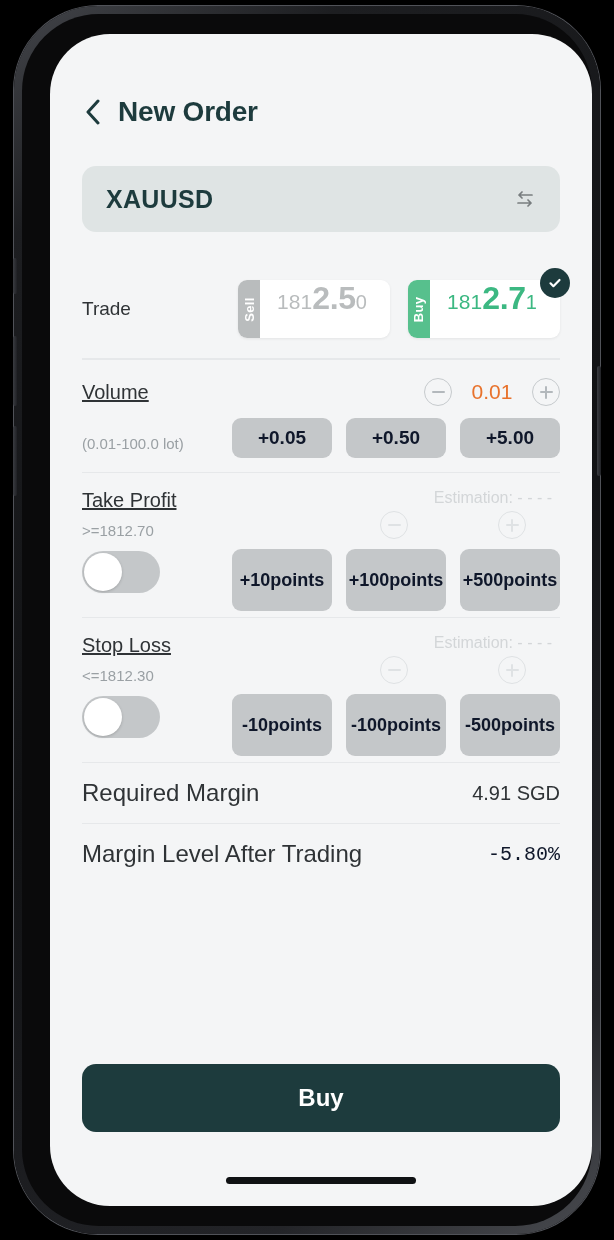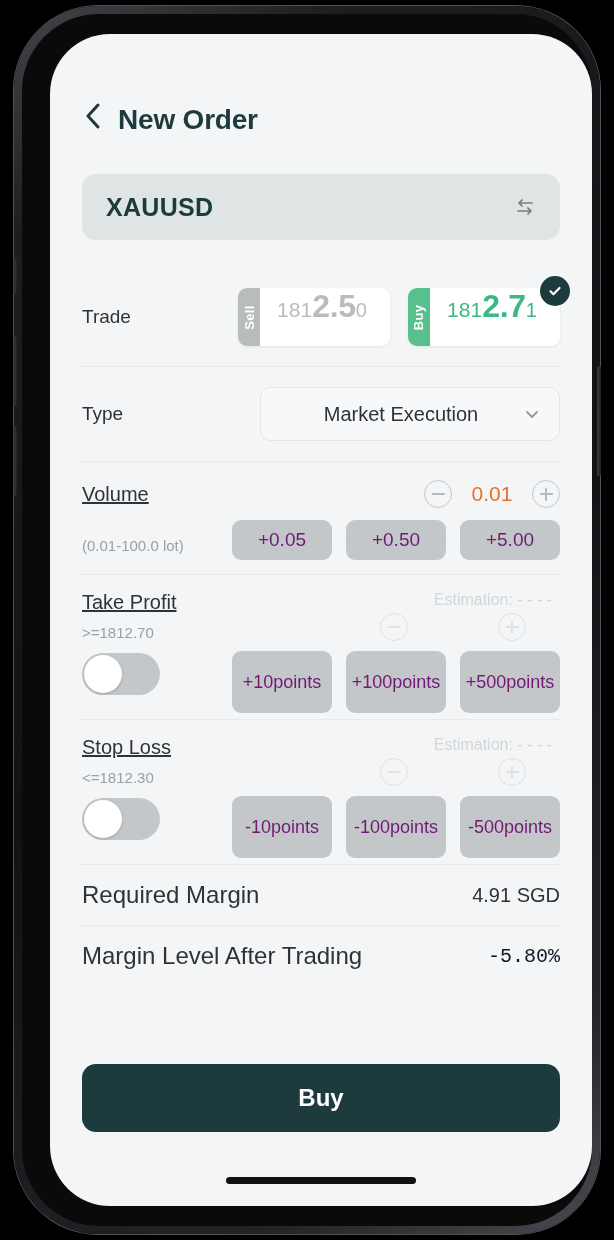--- a/index.html
+++ b/index.html
@@ -78,21 +78,20 @@
     align-items: center;
     justify-content: center;
     cursor: pointer;
   }
   .back-icon svg { display: block; }
   .page-title {
     font-size: 28px;
     font-weight: 700;
     color: #1d3b3d;
     letter-spacing: -0.2px;
-    margin-top: 8px;
   }
 
   
   .symbol-field {
     margin-top: 30px;
     height: 66px;
     background: #dfe4e4;
     border-radius: 14px;
     display: flex;
     align-items: center;
@@ -261,22 +260,22 @@
   }
   .chip {
     width: 100px;
     height: 40px;
     background: #c4c7c9;
     border-radius: 9px;
     display: flex;
     align-items: center;
     justify-content: center;
     font-size: 19px;
-    color: #701a75;
-    font-weight: 400;
+    color: #0f172a;
+    font-weight: 700;
     cursor: pointer;
   }
   .chip.tall {
     height: 62px;
     flex-direction: row;
     line-height: 1.05;
     font-size: 18px;
   }
 
   
@@ -428,31 +427,20 @@
                 <path d="M3.5 8.3 L6.4 11.2 L12.5 5" stroke="#ffffff" stroke-width="2.2" stroke-linecap="round" stroke-linejoin="round"></path>
               </svg>
             </div>
           </div>
 
         </div>
       </div>
 
       <div class="divider"></div>
 
-      <div class="row type-row">
-        <div class="row-label">Type</div>
-        <div class="select-box">
-          <div class="select-value">Market Execution</div>
-          <div class="chev-down">
-            <svg width="18" height="18" viewBox="0 0 18 18" fill="none">
-              <path d="M4 7 L9 12 L14 7" stroke="#5b6166" stroke-width="1.9" stroke-linecap="round" stroke-linejoin="round"></path>
-            </svg>
-          </div>
-        </div>
-      </div>
 
       <div class="divider"></div>
 
       <div class="section">
         <div class="sec-head">
           <div class="sec-title">Volume</div>
           <div class="stepper">
             <div class="circle-btn">
               <div class="bar-h"></div>
             </div>

